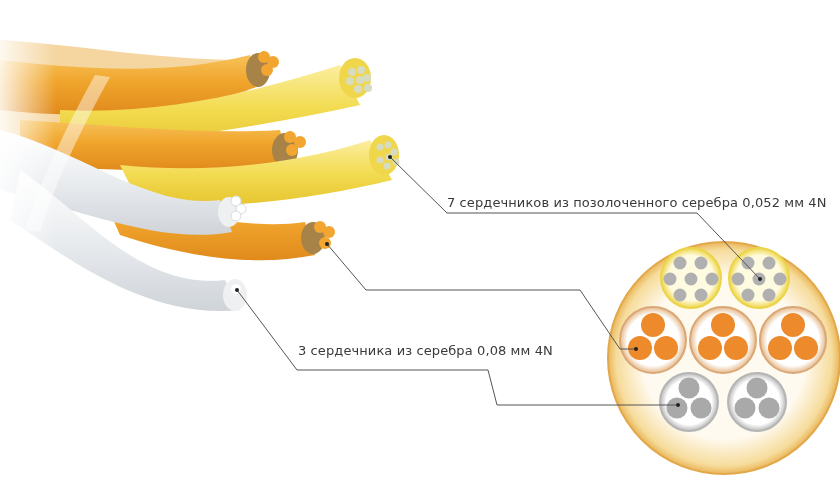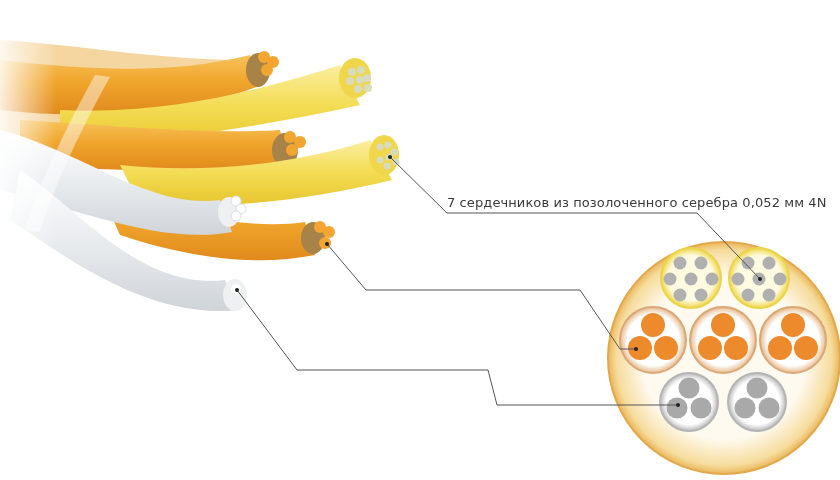--- a/index.html
+++ b/index.html
@@ -192,13 +192,14 @@
     <circle cx="390" cy="157" r="2"></circle>
         <circle cx="760" cy="279" r="2"></circle>
     <circle cx="327" cy="244" r="2"></circle>
         <circle cx="636" cy="349" r="2"></circle>
     <circle cx="237" cy="290" r="2"></circle>
         <circle cx="678" cy="405" r="2"></circle>
   </g>
 </svg>
 
 <div class="label" style="left:447px; top:195px;">7 сердечников из позолоченного серебра 0,052 мм 4N</div>
+<div class="label" style="left:298px; top:343px;">3 сердечника из серебра 0,08 мм 4N</div>
 </div>
 
 </body></html>

